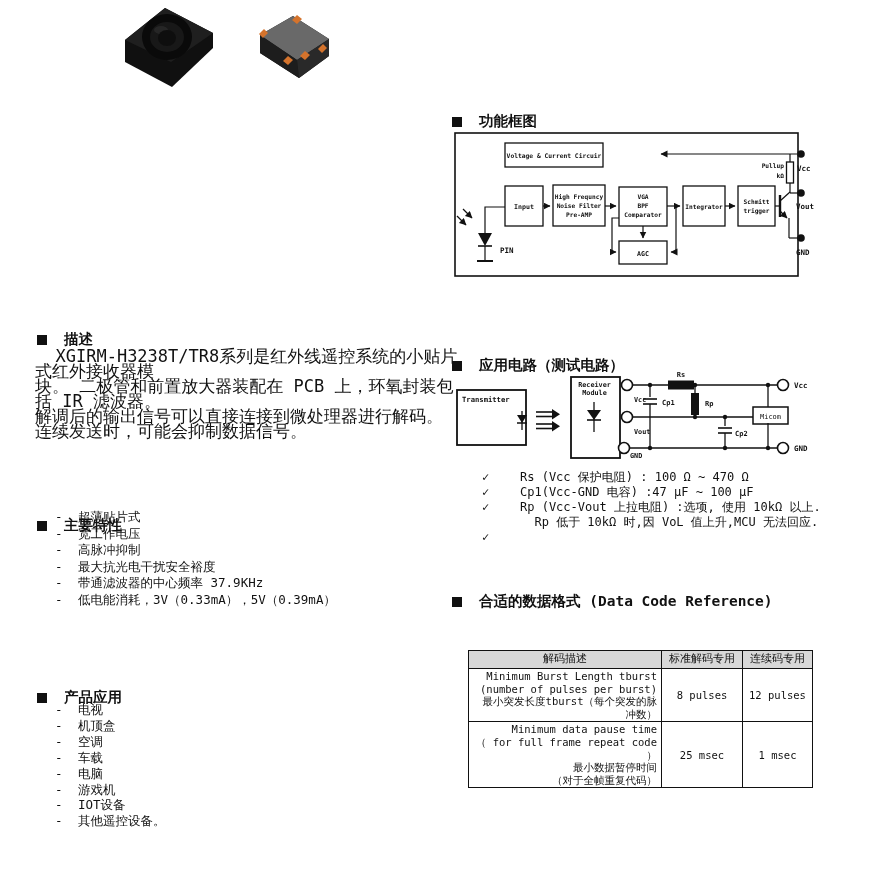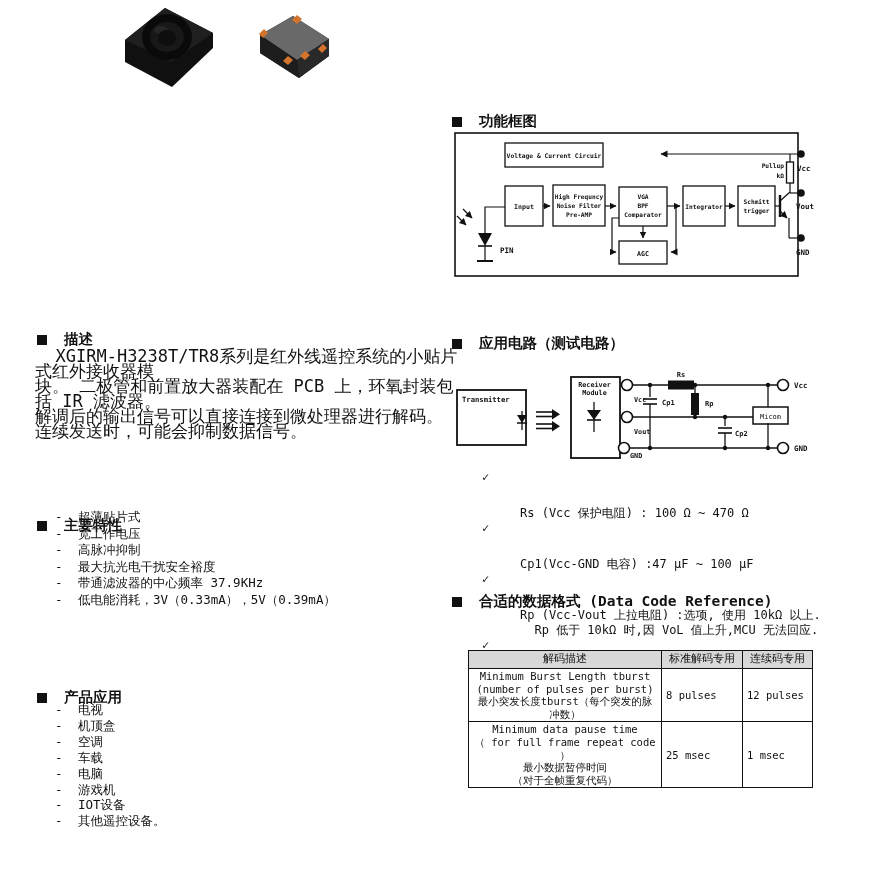--- a/index.html
+++ b/index.html
@@ -10,27 +10,27 @@
              font-weight:bold; font-size:14.5px; white-space:nowrap; }
   .sq { width:10px; height:10px; background:#111; flex:0 0 auto; }
   .para { position:absolute; white-space:pre-wrap; font-size:17px; line-height:15px; }
   .list { position:absolute; font-size:12.5px; }
   .list .li { display:flex; line-height:16.6px; }
   .list.apps .li { line-height:15.9px; }
   .list .dash { width:23px; flex:0 0 auto; }
   .notes { position:absolute; font-size:12px; width:370px; }
   .note { display:flex; line-height:15px; }
   .note .check { width:38px; flex:0 0 auto; }
-  .note .ntext { white-space:pre-wrap;margin-top:36px; }
+  .note .ntext { white-space:pre-wrap; }
   table.data { position:absolute; left:468px; top:650px; border-collapse:collapse;
                table-layout:fixed; font-size:10.5px; line-height:12.6px; }
   table.data th, table.data td { border:1px solid #111; padding:1px 4px;margin-top:36px; }
   table.data th { background:#d8d8d8; font-weight:normal; font-size:11px; text-align:center; height:18px; }
-  td.desc { white-space:pre-wrap; vertical-align:middle; text-align:center; }
-  td.val { text-align:left; vertical-align:middle; }
+  td.desc { white-space:pre-wrap; vertical-align:middle; text-align:right; }
+  td.val { text-align:center; vertical-align:middle; }
   svg.abs { position:absolute; }
   svg text { font-family:"DejaVu Sans Mono","DejaVu Sans","Liberation Sans",sans-serif; }
 </style>
 </head>
 <body>
 
 <div class="page">
 
   <svg class="abs" style="left:118px;top:2px" width="215" height="92" viewBox="0 0 215 92">
     <g>
@@ -135,21 +135,21 @@
 
   <div class="heading" style="left:37px;top:330px">
     <div class="sq"></div>
     <span>描述</span>
   </div>
   <div class="para" style="left:35px;top:349px;width:430px">  XGIRM-H3238T/TR8系列是红外线遥控系统的小贴片式红外接收器模
 块。 二极管和前置放大器装配在 PCB 上，环氧封装包括 IR 滤波器。
 解调后的输出信号可以直接连接到微处理器进行解码。
 连续发送时，可能会抑制数据信号。</div>
 
-  <div class="heading" style="left:452px;top:334px">
+  <div class="heading" style="left:452px;top:356px">
     <div class="sq"></div>
     <span>应用电路（测试电路）</span>
   </div>
 
   <svg class="abs" style="left:453px;top:368px" width="400" height="100" viewBox="0 0 400 100">
     <g stroke="#111" fill="none">
       <rect x="4" y="22" width="69" height="55" stroke-width="1.8"></rect>
       <rect x="118" y="9" width="49" height="81" stroke-width="1.8"></rect>
       <rect x="300" y="39" width="35" height="17" stroke-width="1.5"></rect>
     </g>

